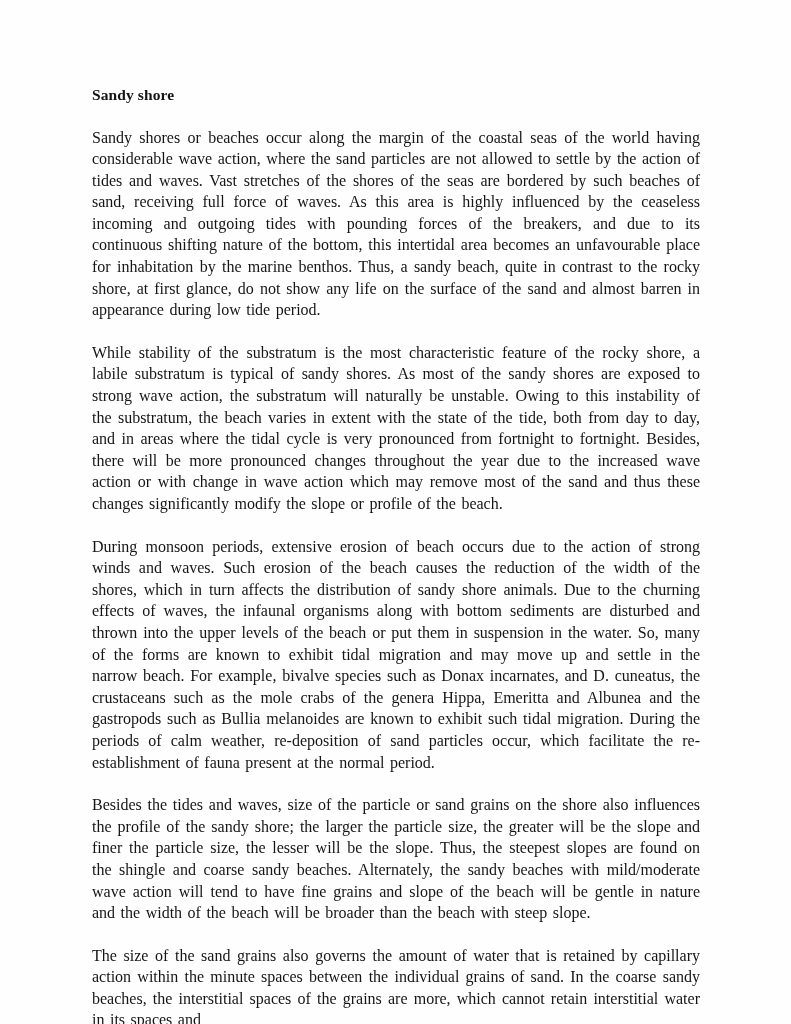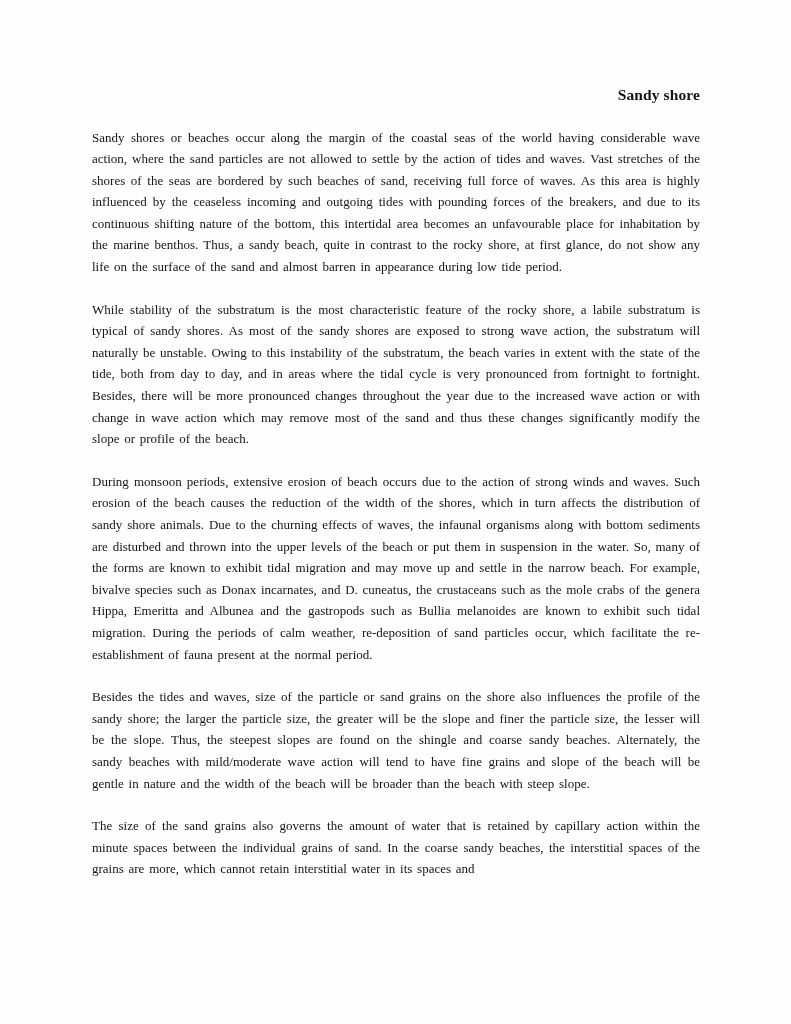--- a/index.html
+++ b/index.html
@@ -12,29 +12,29 @@
     width: 791px;
     height: 1024px;
     background: #fefefe;
     box-sizing: border-box;
     padding: 84px 91px 40px 92px;
     font-family: "Liberation Serif", "DejaVu Serif", serif;
     color: #151515;
     overflow: hidden;
   }
   .doc-title {
-    text-align: right;
+    text-align: left;
     font-size: 15.5px;
     font-weight: 600;
     line-height: 21.5px;
     margin: 0 0 21px 0;
     letter-spacing: 0.1px;
   }
   .doc-paragraph {
-    font-size: 13px;
+    font-size: 16px;
     line-height: 21.6px;
     text-align: justify;
     margin: 16px 0 21px 0;
     word-spacing: 1.5px;
   }
   .doc-heading {
     font-size: 15.6px;
     line-height: 21.6px;
     font-weight: 500;
     margin: 0 0 21px 0;

